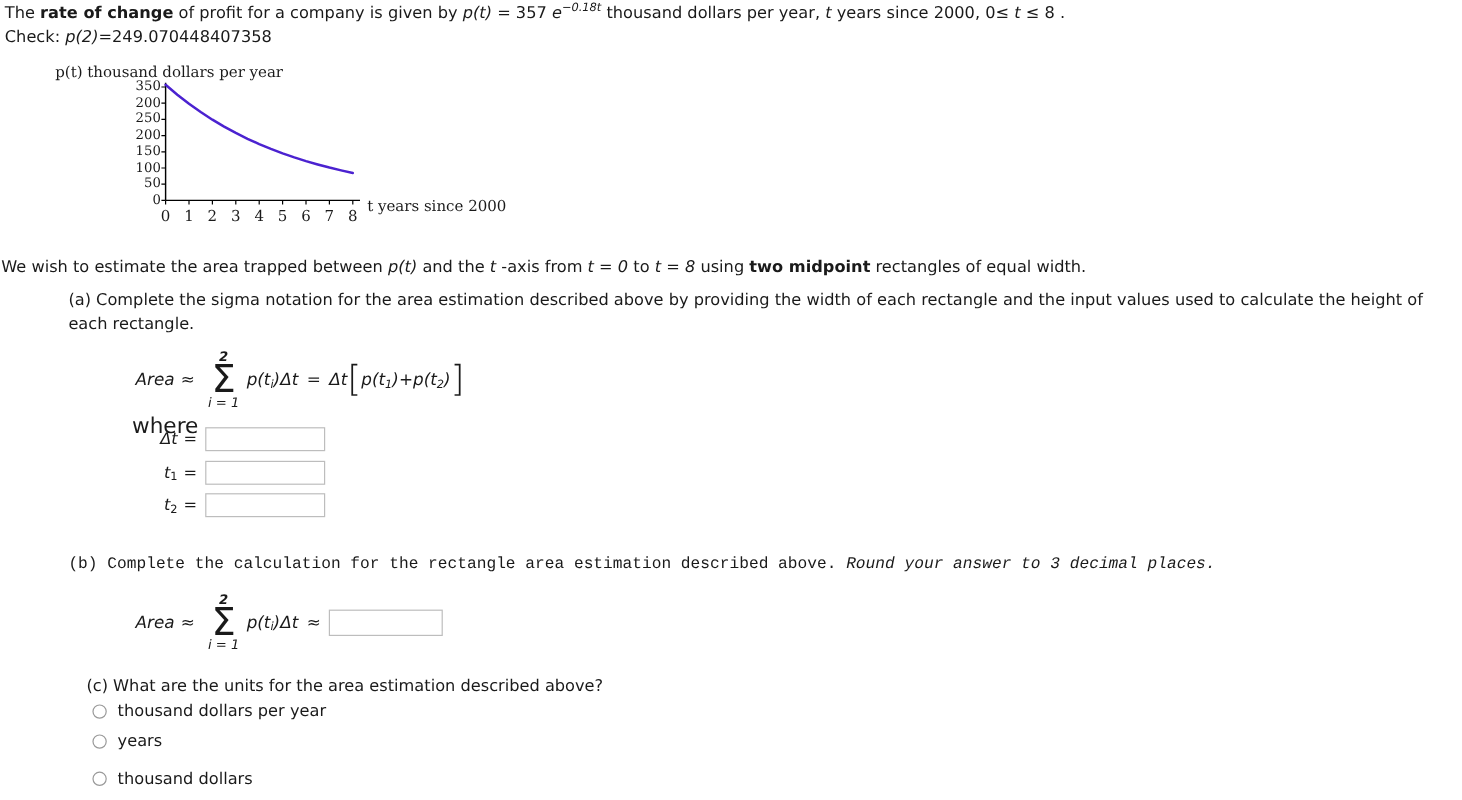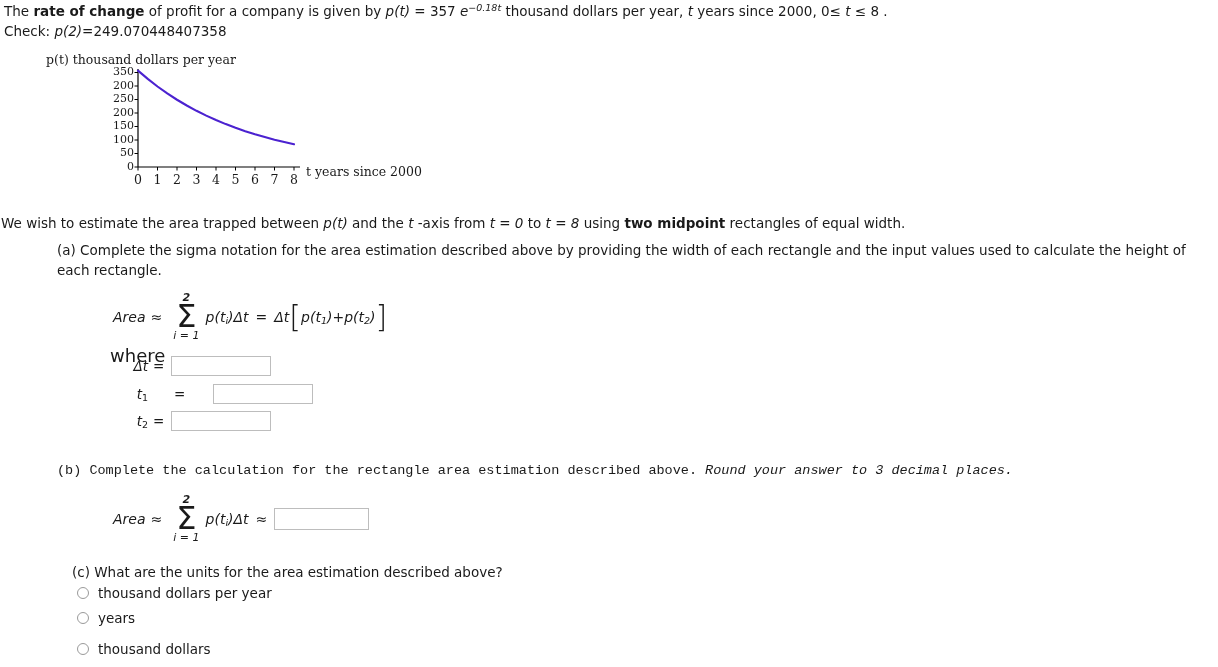--- a/index.html
+++ b/index.html
@@ -47,21 +47,21 @@
   #formula-a{left:113px;top:292px;}
   #formula-b{left:113px;top:494px;}
 
   
   #where-label{left:110px;top:345px;font-size:18px;}
   .fieldrow{position:absolute;display:flex;align-items:center;}
   .frow-label{width:40px;text-align:right;font-size:13.5px;}
   .frow-eq{margin:0 7px 0 5px;font-size:13.5px;}
   .txtbox{background:#fff;border:1px solid #bdbdbd;box-sizing:border-box;}
   #row-dt{left:108px;top:356px;}
-  #row-t1{left:108px;top:384px;gap:21px;}
+  #row-t1{left:108px;top:384px;}
   #row-t2{left:108px;top:411px;}
   .inp-small{width:100px;height:20px;}
   .inp-answer{width:95px;height:22px;}
 
   
   .opt{position:absolute;display:flex;align-items:center;font-size:13.5px;}
   .radio{width:12px;height:12px;border:1px solid #9a9a9a;border-radius:50%;
      background:#fff;box-sizing:border-box;margin-right:9px;flex:none;}
   #opt-0{left:77px;top:585px;}
   #opt-1{left:77px;top:610px;}

